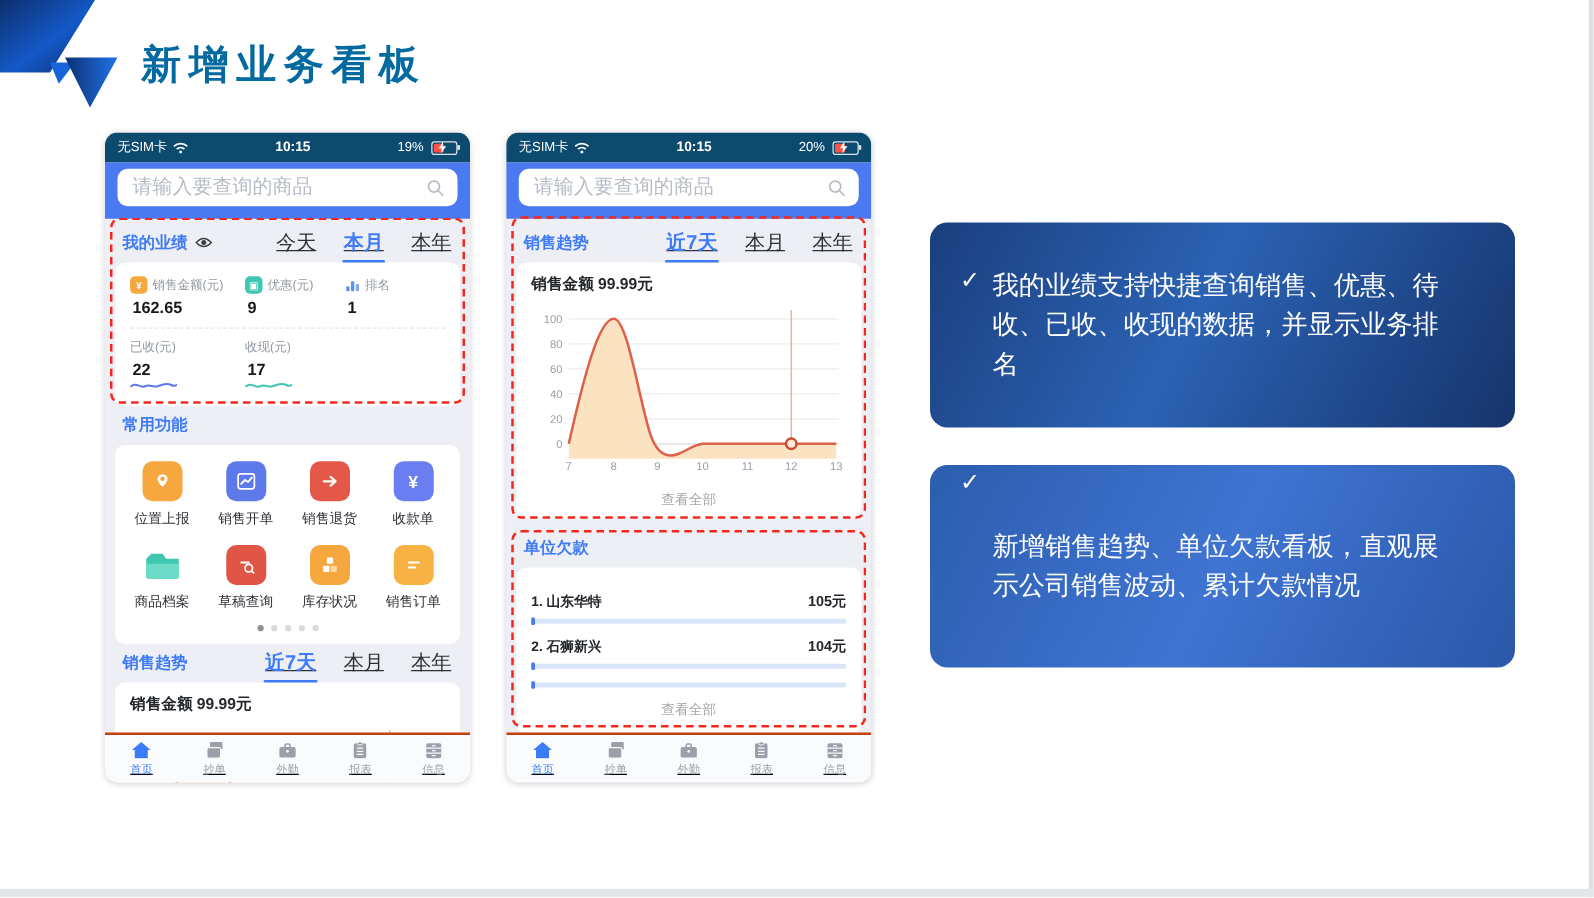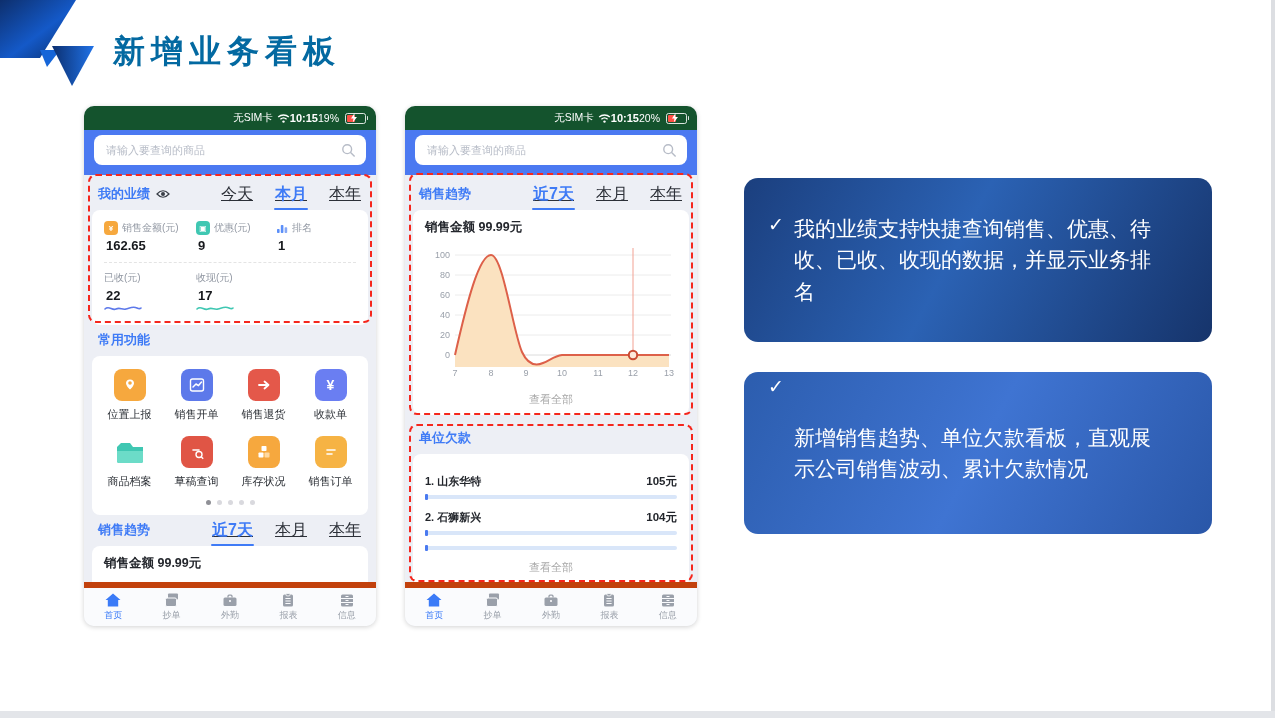--- a/index.html
+++ b/index.html
@@ -8,30 +8,30 @@
   .edge-right{position:absolute;right:0;top:0;width:4px;height:718px;background:#dcdee2;}
   .edge-bottom{position:absolute;left:0;bottom:0;width:1275px;height:7px;background:#e3e5e9;}
 
   
   .deco{position:absolute;left:0;top:0;}
   .slide-title{position:absolute;left:113px;top:30px;font-size:32px;font-weight:700;color:#0369a1;letter-spacing:6px;white-space:nowrap;}
 
   
   .phone{position:absolute;top:106px;width:292px;height:520px;border-radius:10px;overflow:hidden;background:#edeff5;box-shadow:0 1px 5px rgba(0,0,0,.18);}
   #phone1{left:84px;} #phone2{left:405px;}
-  .sbar{height:24px;background:#14532d;color:#fff;display:flex;align-items:center;justify-content:flex-end;padding:0 10px;font-size:10.5px;}
+  .sbar{height:24px;background:#0c4a6e;color:#fff;display:flex;align-items:center;justify-content:space-between;padding:0 10px;font-size:10.5px;}
   .sbar-left,.sbar-right{display:flex;align-items:center;gap:4px;}
   .sbar-time{font-weight:700;font-size:11px;}
   .batt{position:relative;width:19px;height:9px;border:1px solid rgba(255,255,255,.85);border-radius:2.5px;margin-left:2px;}
   .batt::before{content:"";position:absolute;left:1px;top:1px;bottom:1px;width:8px;background:#ff5145;border-radius:1px;}
   .batt::after{content:"";position:absolute;right:-3px;top:2px;width:1.5px;height:4px;background:rgba(255,255,255,.85);border-radius:1px;}
   .bolt{position:absolute;left:4px;top:-1px;}
   .search-area{background:#4b79f1;padding:5px 10px 10px;}
   .search-box{background:#fff;border-radius:8px;height:30px;display:flex;align-items:center;padding:0 10px;}
-  .search-input{flex:1;border:none;outline:none;background:transparent;font-size:11px;color:#333;font-family:Liberation Sans, sans-serif;}
+  .search-input{flex:1;border:none;outline:none;background:transparent;font-size:16px;color:#333;font-family:Liberation Mono, monospace;}
   .search-input::placeholder{color:#b7bcc7;}
 
   .content{padding:4px 8px 0;position:relative;}
 
   .sec-head{display:flex;align-items:center;height:22px;padding:0 6px;margin-top:4px;}
   .sec-title{color:#3f7bf6;font-weight:700;font-size:13px;}
   .eye{margin-left:6px;display:flex;align-items:center;}
   .segs{margin-left:auto;display:flex;gap:20px;font-size:16px;color:#2c3038;text-decoration:underline;}
   .seg{cursor:pointer;position:relative;padding:2px 1px;}
   .seg.active{color:#3f7bf6;font-weight:700;}
@@ -68,21 +68,21 @@
   
   .arrears-card{padding:9px 12px 4px;}
   .arrears-total{font-size:12.5px;font-weight:700;color:#23262c;}
   .debt-item{margin-top:11px;cursor:pointer;}
   .debt-row{display:flex;justify-content:space-between;align-items:baseline;font-size:11px;font-weight:700;color:#23262c;}
   .debt-val{font-size:11.5px;}
   .bar{height:4px;background:#d9e6f9;border-radius:2px;position:relative;margin-top:6px;}
   .bar::before{content:"";position:absolute;left:0;top:-1px;width:3px;height:6px;background:#4a7af0;border-radius:1px;}
 
   
-  .tabbar{position:absolute;bottom:0;left:0;right:0;height:38px;background:#fafbfd;border-top:6px solid #c2410c;display:grid;grid-template-columns:repeat(5,1fr);z-index:6;}
+  .tabbar{position:absolute;bottom:0;left:0;right:0;height:38px;background:#fafbfd;border-top:2px solid #c2410c;display:grid;grid-template-columns:repeat(5,1fr);z-index:6;text-decoration:underline;}
   .tab{display:flex;flex-direction:column;align-items:center;justify-content:center;gap:2px;font-size:9px;color:#9aa0aa;cursor:pointer;}
   .tab.active{color:#3b7bf7;}
 
   
   .overlay{position:absolute;left:4px;right:4px;border:2px dashed #f5261c;border-radius:8px;pointer-events:none;z-index:5;}
   #p1-ov{top:68px;height:145px;}
   #p2-ov1{top:67px;height:238px;}
   #p2-ov2{top:318px;height:154px;}
 
   

